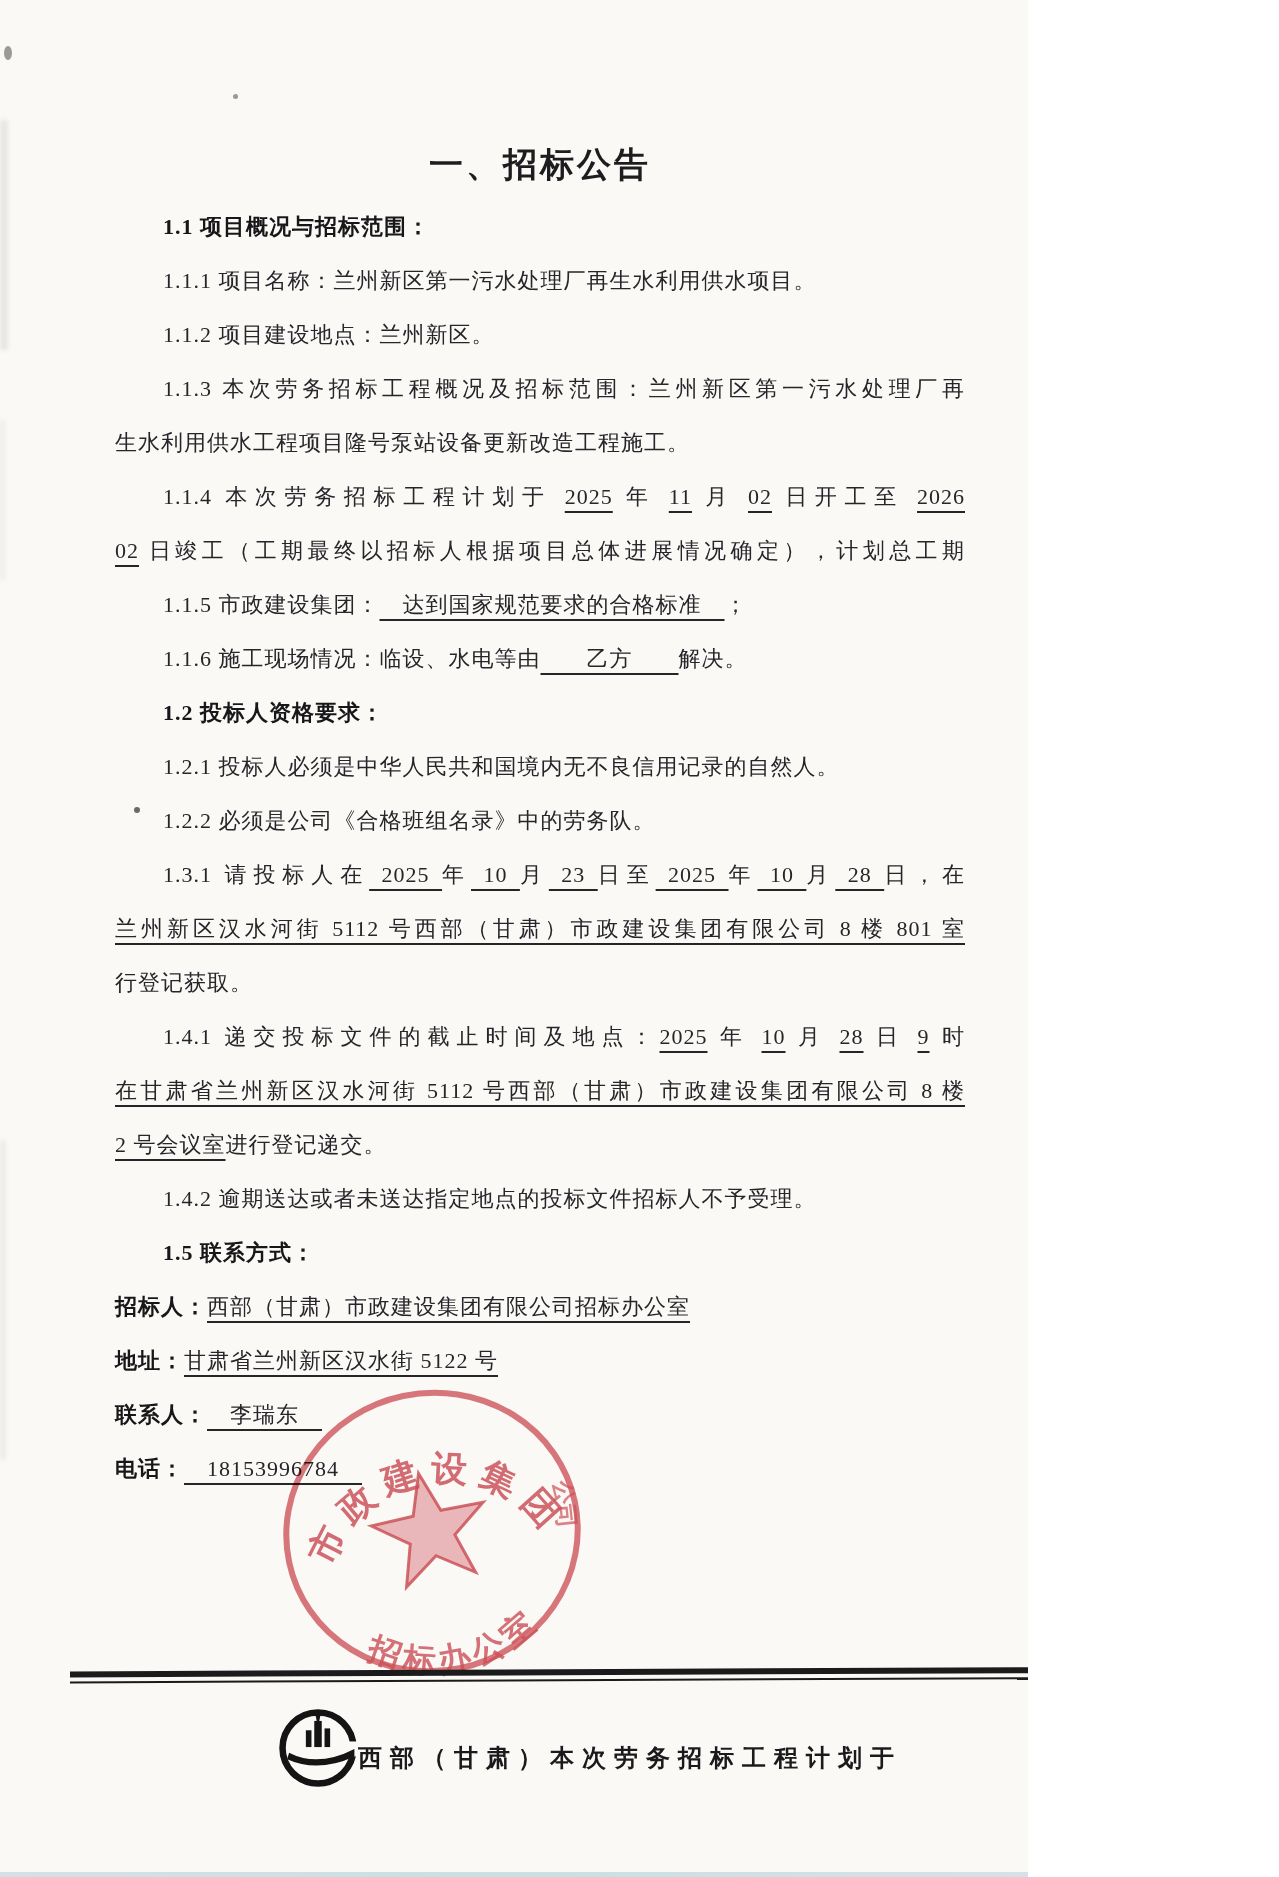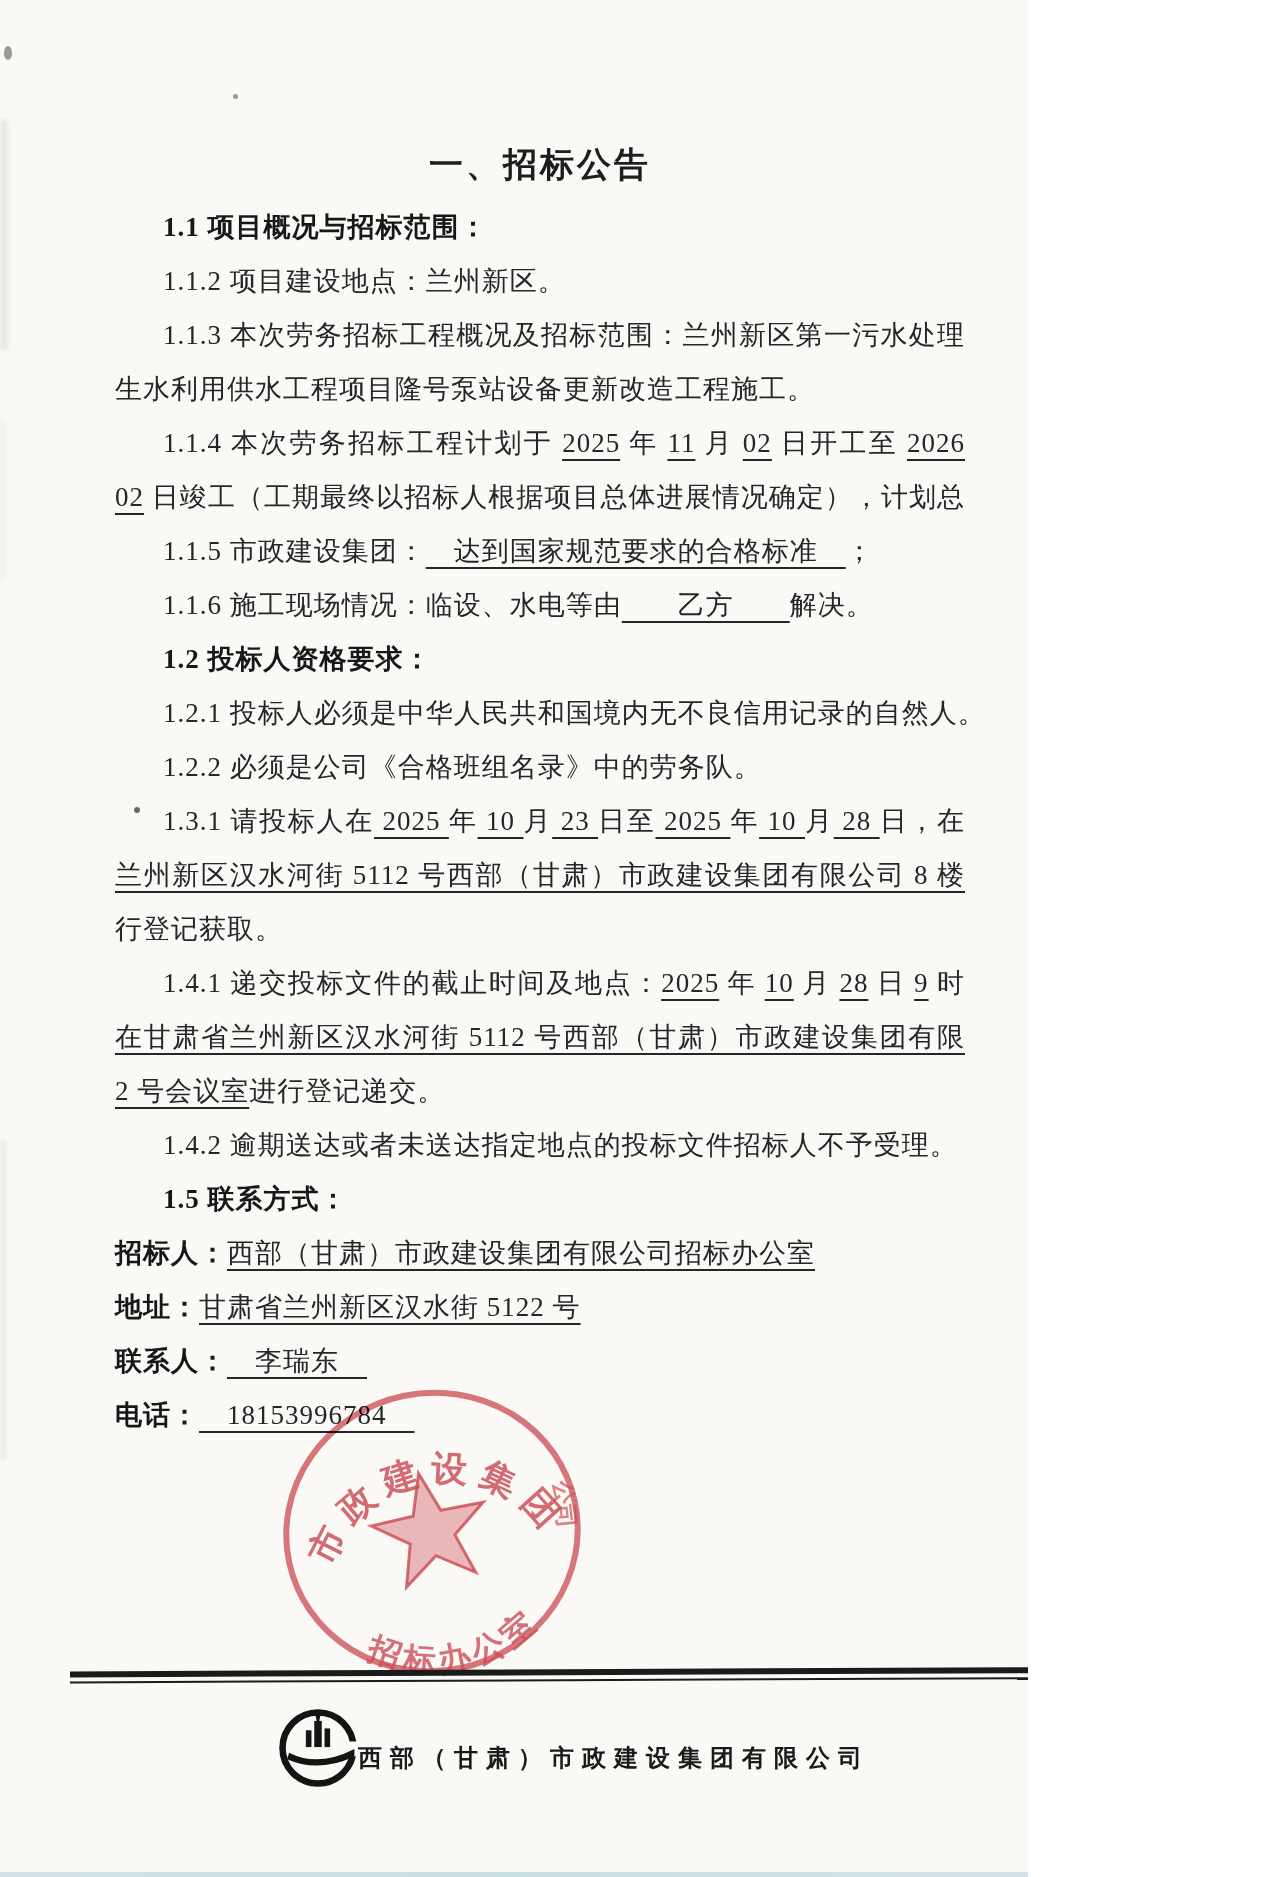--- a/index.html
+++ b/index.html
@@ -12,21 +12,21 @@
     color:#26262a;
   }
   .title{
     position:absolute;left:115px;top:142px;width:850px;
     margin:0;text-align:center;
     font-size:34px;font-weight:bold;letter-spacing:3px;
     color:#1d1d20;
   }
   .doc-body{
     position:absolute;left:115px;top:200px;width:850px;
-    font-size:27px;letter-spacing:1px;
+    font-size:22px;letter-spacing:1px;
   }
   .row{
     line-height:54px;height:54px;white-space:nowrap;
   }
   .row.fill{
     text-align:justify;text-align-last:justify;white-space:normal;
     height:54px;overflow:hidden;
   }
   .row.ind{padding-left:48px;}
   .row.fill.ind{padding-left:0;text-indent:48px;}
@@ -74,20 +74,21 @@
 </style>
 </head>
 <body>
 
 <div class="page">
 
   <h1 class="title">一、招标公告</h1>
 
   <div class="doc-body" id="doc-body">
       <div class="row ind"><span class="b">1.1 项目概况与招标范围：</span></div>
+      <div class="row ind"><span>1.1.1 项目名称：兰州新区第一污水处理厂再生水利用供水项目。</span></div>
       <div class="row ind"><span>1.1.2 项目建设地点：兰州新区。</span></div>
       <div class="row ind fill"><span>1.1.3 本次劳务招标工程概况及招标范围：兰州新区第一污水处理厂再</span></div>
       <div class="row"><span>生水利用供水工程项目隆号泵站设备更新改造工程施工。</span></div>
       <div class="row ind fill"><span>1.1.4 本次劳务招标工程计划于 </span><span class="u">2025</span><span> 年 </span><span class="u">11</span><span> 月 </span><span class="u">02</span><span> 日开工至 </span><span class="u">2026</span></div>
       <div class="row fill"><span class="u">02</span><span> 日竣工（工期最终以招标人根据项目总体进展情况确定），计划总工期 </span></div>
       <div class="row ind"><span>1.1.5 市政建设集团：</span><span class="u">　达到国家规范要求的合格标准　</span><span>；</span></div>
       <div class="row ind"><span>1.1.6 施工现场情况：临设、水电等由</span><span class="u">　　乙方　　</span><span>解决。</span></div>
       <div class="row ind"><span class="b">1.2 投标人资格要求：</span></div>
       <div class="row ind"><span>1.2.1 投标人必须是中华人民共和国境内无不良信用记录的自然人。</span></div>
       <div class="row ind"><span>1.2.2 必须是公司《合格班组名录》中的劳务队。</span></div>
@@ -128,21 +129,21 @@
 
   <svg class="footer-logo" width="84" height="84" viewBox="0 0 90 90">
     <circle cx="45" cy="45" r="38" fill="none" stroke="#141414" stroke-width="7"></circle>
     <rect x="70" y="38" width="20" height="16" fill="#faf9f6"></rect>
     <path d="M42,8 L48,8 L46,18 L44,18 Z" fill="#141414"></path>
     <rect x="41" y="16" width="8" height="28" fill="#141414"></rect>
     <rect x="32" y="26" width="6" height="18" fill="#141414"></rect>
     <rect x="52" y="24" width="6" height="20" fill="#141414"></rect>
     <path d="M14,50 Q45,66 84,46 L84,54 Q45,72 12,57 Z" fill="#141414"></path>
   </svg>
-  <div class="footer-company">西部（甘肃）市政建设集团有限公司</div>
+  <div class="footer-company">西部（甘肃）本次劳务招标工程计划于</div>
 
   <div class="artifact smudge1"></div>
   <div class="artifact smudge2"></div>
   <div class="artifact smudge3"></div>
   <div class="artifact speck-a"></div>
   <div class="artifact speck-b"></div>
   <div class="artifact speck-c"></div>
   <div class="artifact bottom-strip"></div>
 
 </div>

